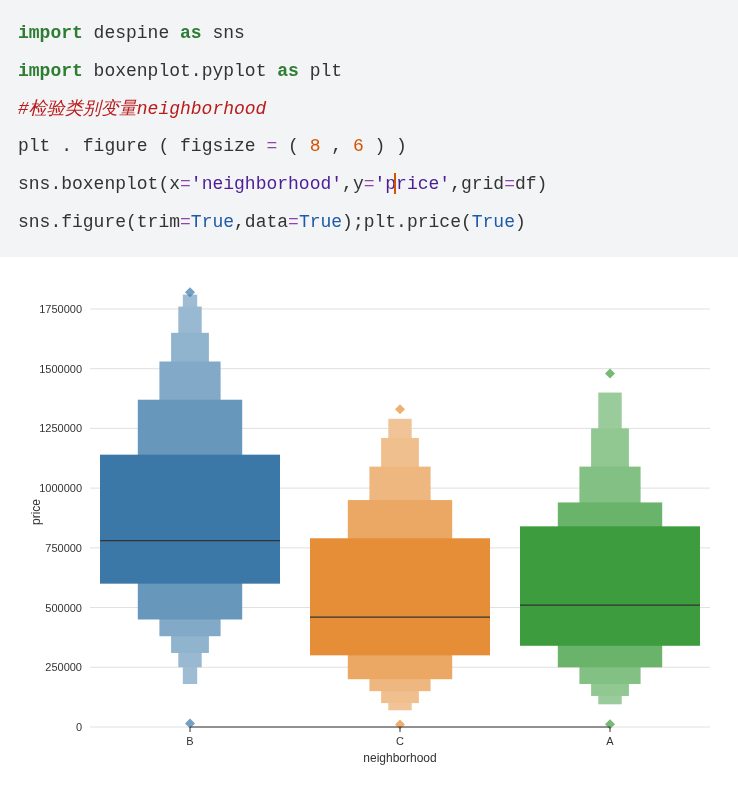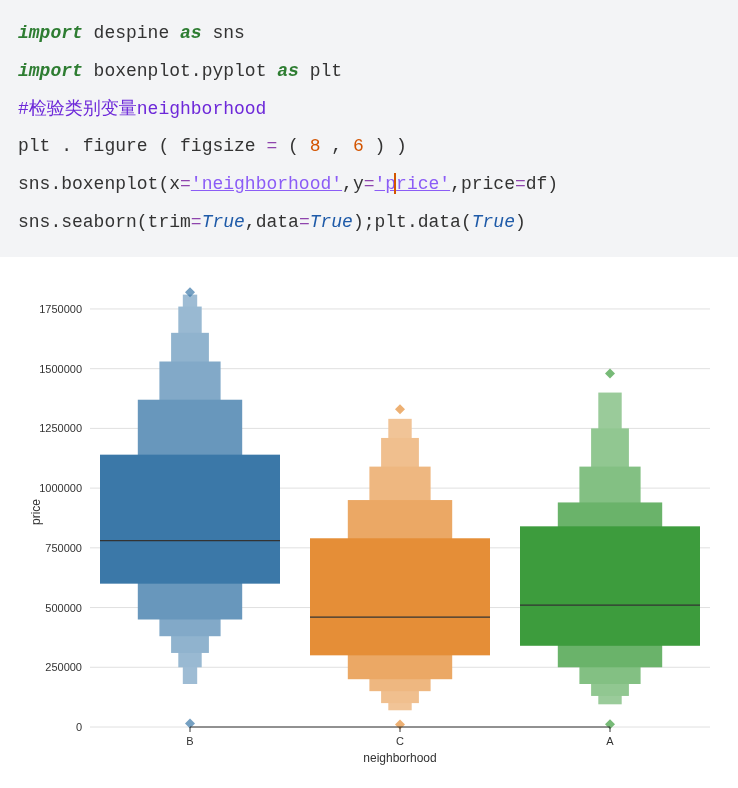--- a/index.html
+++ b/index.html
@@ -11,26 +11,26 @@
   }
   .code-block {
     background: #f3f4f6;
     padding: 15px 18px;
     font-size: 18px;
     line-height: 2.1;
     color: #333;
     white-space: pre;
     position: relative;
   }
-  .tok-kw { color: #2e7d32; font-weight: bold; font-style: italic; }
-  .tok-cmt { color: #6d28d9; }
+  .tok-kw { color: #2e7d32; font-weight: bold; }
+  .tok-cmt { color: #b91c1c; font-style: italic; }
   .tok-op { color: #8e44ad; }
   .tok-num { color: #d35400; }
-  .tok-str { color: #8b5cf6; text-decoration: underline; }
-  .tok-bool { color: #1e5aa8; font-style: italic; }
+  .tok-str { color: #4c1d95; }
+  .tok-bool { color: #1e5aa8; }
   .cursor {
     display: inline-block;
     width: 0;
     border-left: 2px solid #d35400;
     height: 1.2em;
     vertical-align: text-bottom;
     margin-left: -2px;
   }
 
   .chart-wrap {
@@ -44,22 +44,22 @@
   .median-line { stroke: #333; stroke-width: 1.2; }
   .tick-mark { stroke: #333; stroke-width: 1; }
 </style>
 </head>
 <body>
 
 <div class="code-block"><span><span class="tok-kw">import</span><span> despine </span><span class="tok-kw">as</span><span> sns</span></span>
 <span><span class="tok-kw">import</span><span> boxenplot.pyplot </span><span class="tok-kw">as</span><span> plt</span></span>
 <span><span class="tok-cmt">#检验类别变量neighborhood</span></span>
 <span><span>plt . figure ( figsize </span><span class="tok-op">=</span><span> ( </span><span class="tok-num">8</span><span> , </span><span class="tok-num">6</span><span> ) )</span></span>
-<span><span>sns.boxenplot(x</span><span class="tok-op">=</span><span class="tok-str">'neighborhood'</span><span>,y</span><span class="tok-op">=</span><span class="tok-str">'p</span><span class="cursor"></span><span class="tok-str">rice'</span><span>,price</span><span class="tok-op">=</span><span>df)</span></span>
-<span><span>sns.seaborn(trim</span><span class="tok-op">=</span><span class="tok-bool">True</span><span>,data</span><span class="tok-op">=</span><span class="tok-bool">True</span><span>);plt.data(</span><span class="tok-bool">True</span><span>)</span></span></div>
+<span><span>sns.boxenplot(x</span><span class="tok-op">=</span><span class="tok-str">'neighborhood'</span><span>,y</span><span class="tok-op">=</span><span class="tok-str">'p</span><span class="cursor"></span><span class="tok-str">rice'</span><span>,grid</span><span class="tok-op">=</span><span>df)</span></span>
+<span><span>sns.figure(trim</span><span class="tok-op">=</span><span class="tok-bool">True</span><span>,data</span><span class="tok-op">=</span><span class="tok-bool">True</span><span>);plt.price(</span><span class="tok-bool">True</span><span>)</span></span></div>
 
 <div class="chart-wrap">
   <svg class="chart" width="700" height="480" viewBox="0 0 700 480">
     <defs></defs>
 
     <g id="grid">
         <line x1="70" x2="690" y1="440" y2="440" class="gridline"></line>
         <line x1="70" x2="690" y1="380.27777777777777" y2="380.27777777777777" class="gridline"></line>
         <line x1="70" x2="690" y1="320.55555555555554" y2="320.55555555555554" class="gridline"></line>
         <line x1="70" x2="690" y1="260.8333333333333" y2="260.8333333333333" class="gridline"></line>

